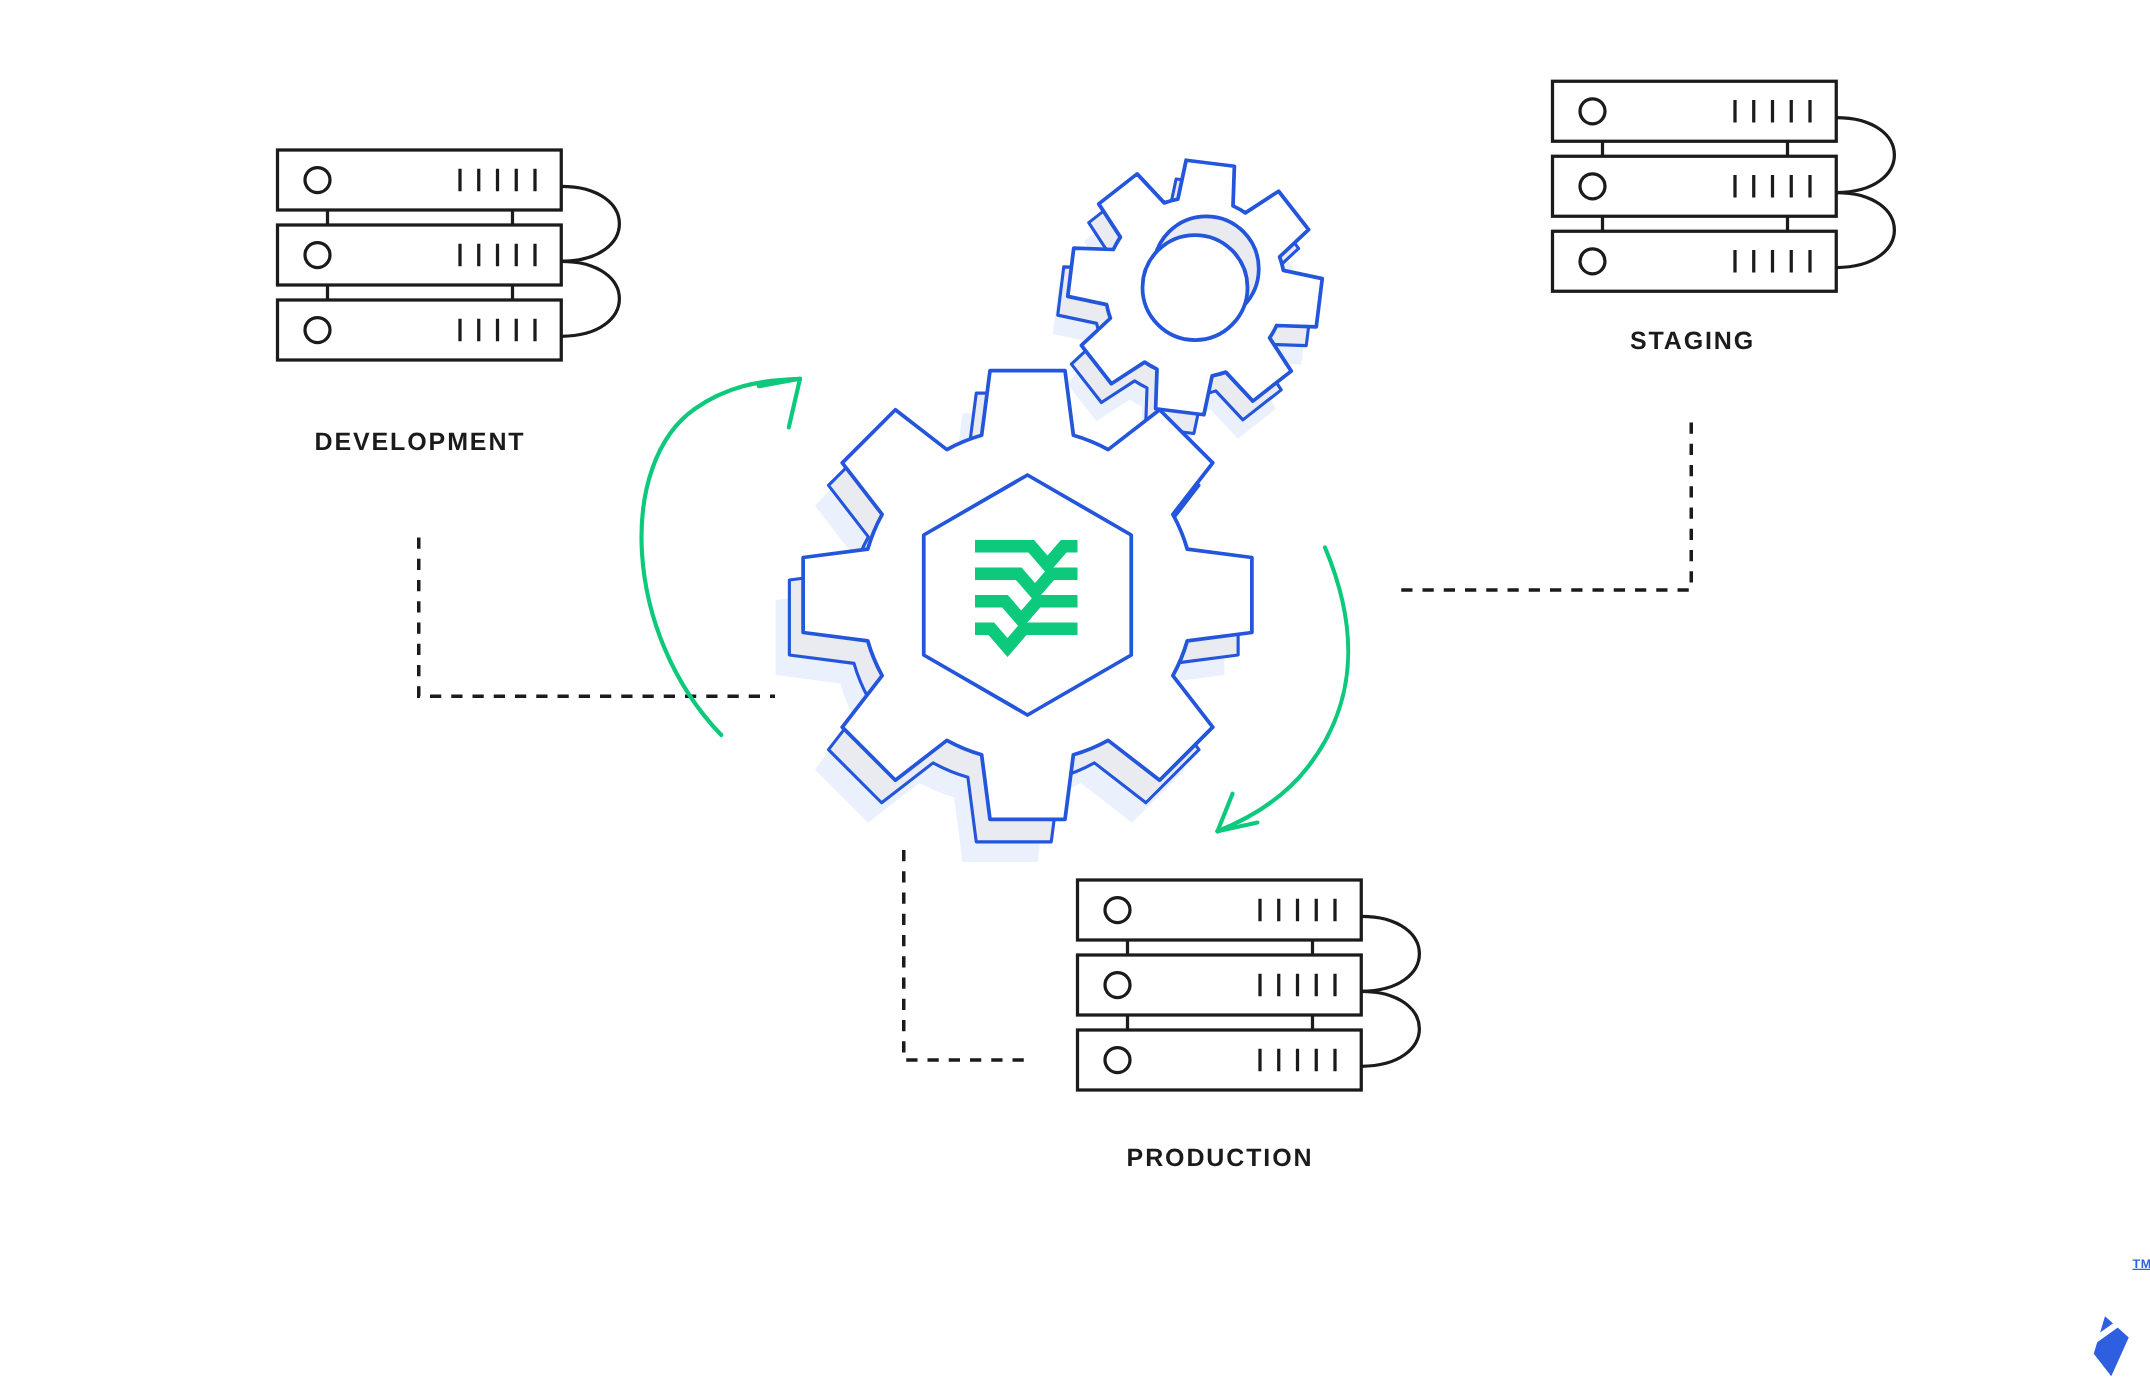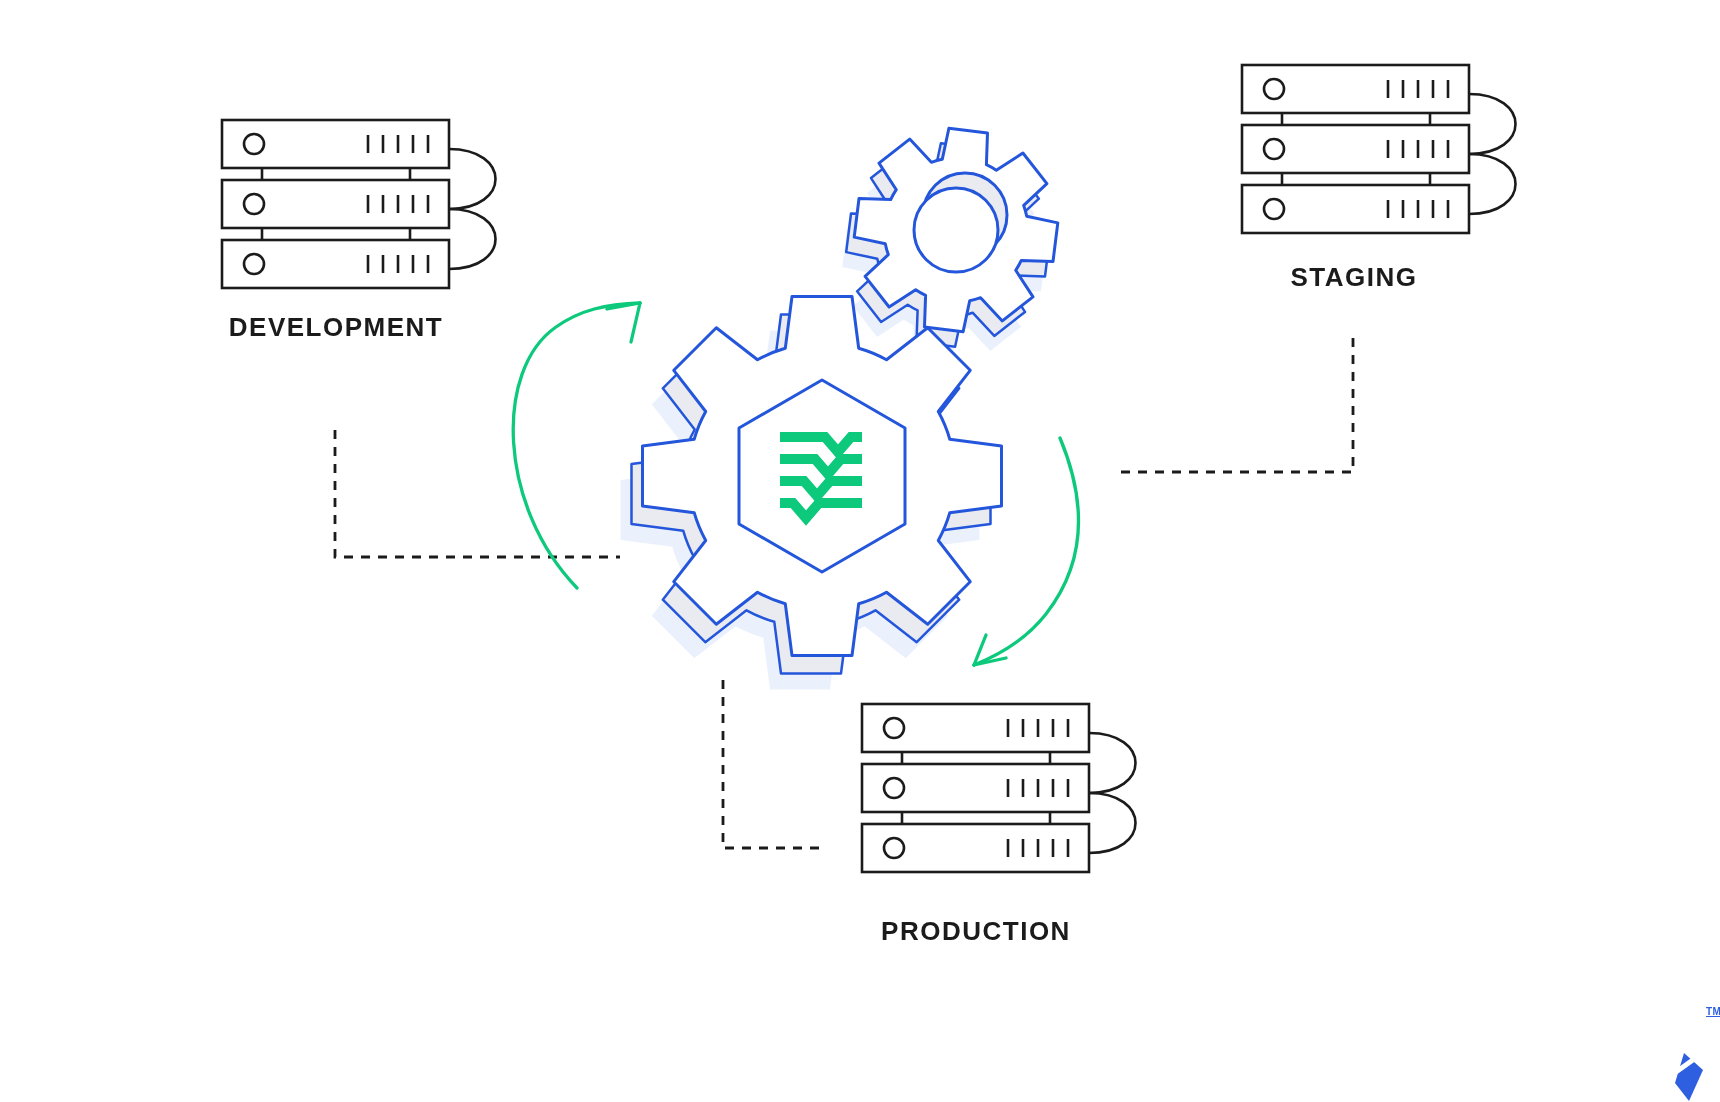--- a/index.html
+++ b/index.html
@@ -1,19 +1,19 @@
 <!DOCTYPE html>
 <html><head>
 <meta charset="utf-8">
 <style>
   html,body{margin:0;padding:0;background:#fff;}
   .stage{position:relative;width:1720px;height:1102px;background:#fff;overflow:hidden;
          font-family:"Liberation Sans",sans-serif;}
   .stage svg{position:absolute;left:0;top:0;}
-  .env-label{position:absolute;transform:translateX(-50%);font-size:26px;font-weight:bold;
+  .env-label{position:absolute;transform:translateX(-50%);font-size:20px;font-weight:bold;
              letter-spacing:1.5px;color:#1b1b1b;white-space:nowrap;}
   .tm-label{position:absolute;left:1706px;top:1006px;font-size:10px;font-weight:bold;
             color:#2E5FE0;letter-spacing:.5px;text-decoration:underline;}
 </style>
 </head>
 <body>
 
 <div class="stage">
   <svg id="scene" width="1720" height="1102" viewBox="0 0 1720 1102">
     <g id="conn-dev">
@@ -141,17 +141,17 @@
         <line x1="1053" y1="839" x2="1053" y2="857" stroke="#1B1B1B" stroke-width="2.6"></line>
         <line x1="1068" y1="839" x2="1068" y2="857" stroke="#1B1B1B" stroke-width="2.6"></line>
       </g>
     <g id="toptal-mark">
         <polygon points="1684,1053 1703,1070 1689,1101 1675,1083" fill="#2E5FE0"></polygon>
         <line x1="1676" y1="1072" x2="1697" y2="1057" stroke="#fff" stroke-width="5"></line>
         <line x1="1681" y1="1081" x2="1698" y2="1069" stroke="#2E5FE0" stroke-width="4.5"></line>
       </g>
   </svg>
 
-  <div class="env-label" style="left:336px;top:312px">DEVELOPMENT</div>
+  <div class="env-label" style="left:336px;top:343px">DEVELOPMENT</div>
   <div class="env-label" style="left:1354px;top:262px">STAGING</div>
   <div class="env-label" style="left:976px;top:916px">PRODUCTION</div>
   <div class="tm-label">TM</div>
 </div>
 
 </body></html>

